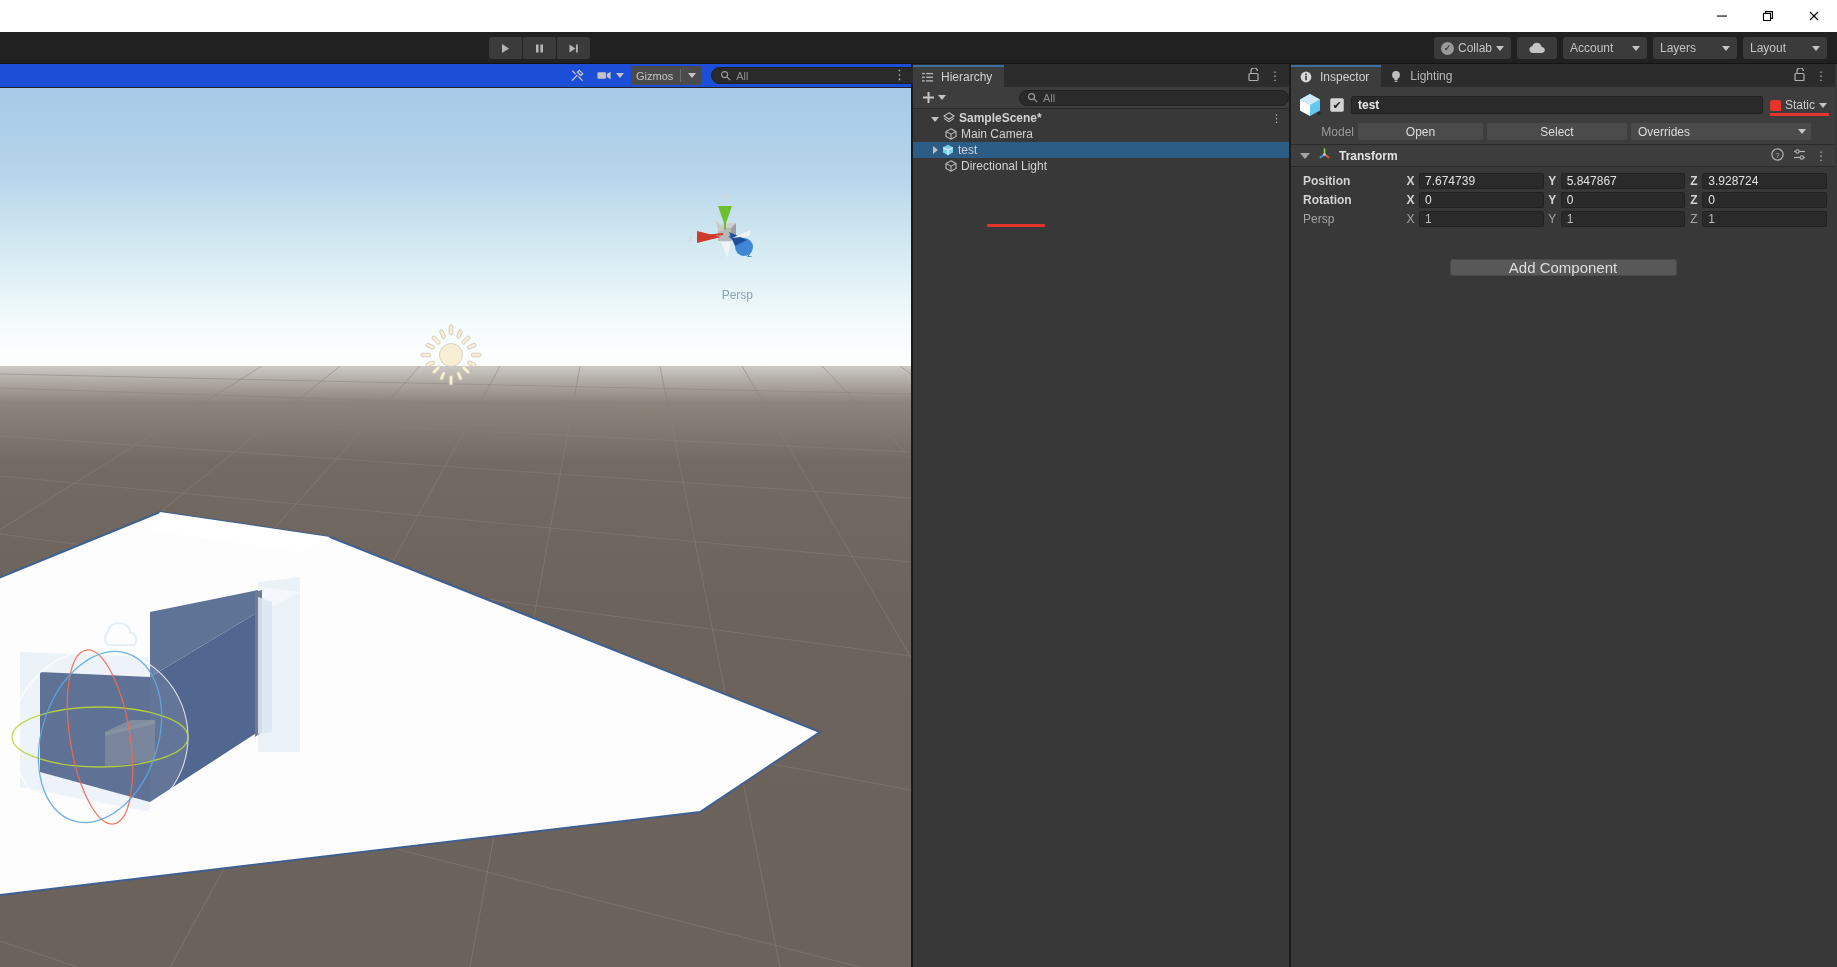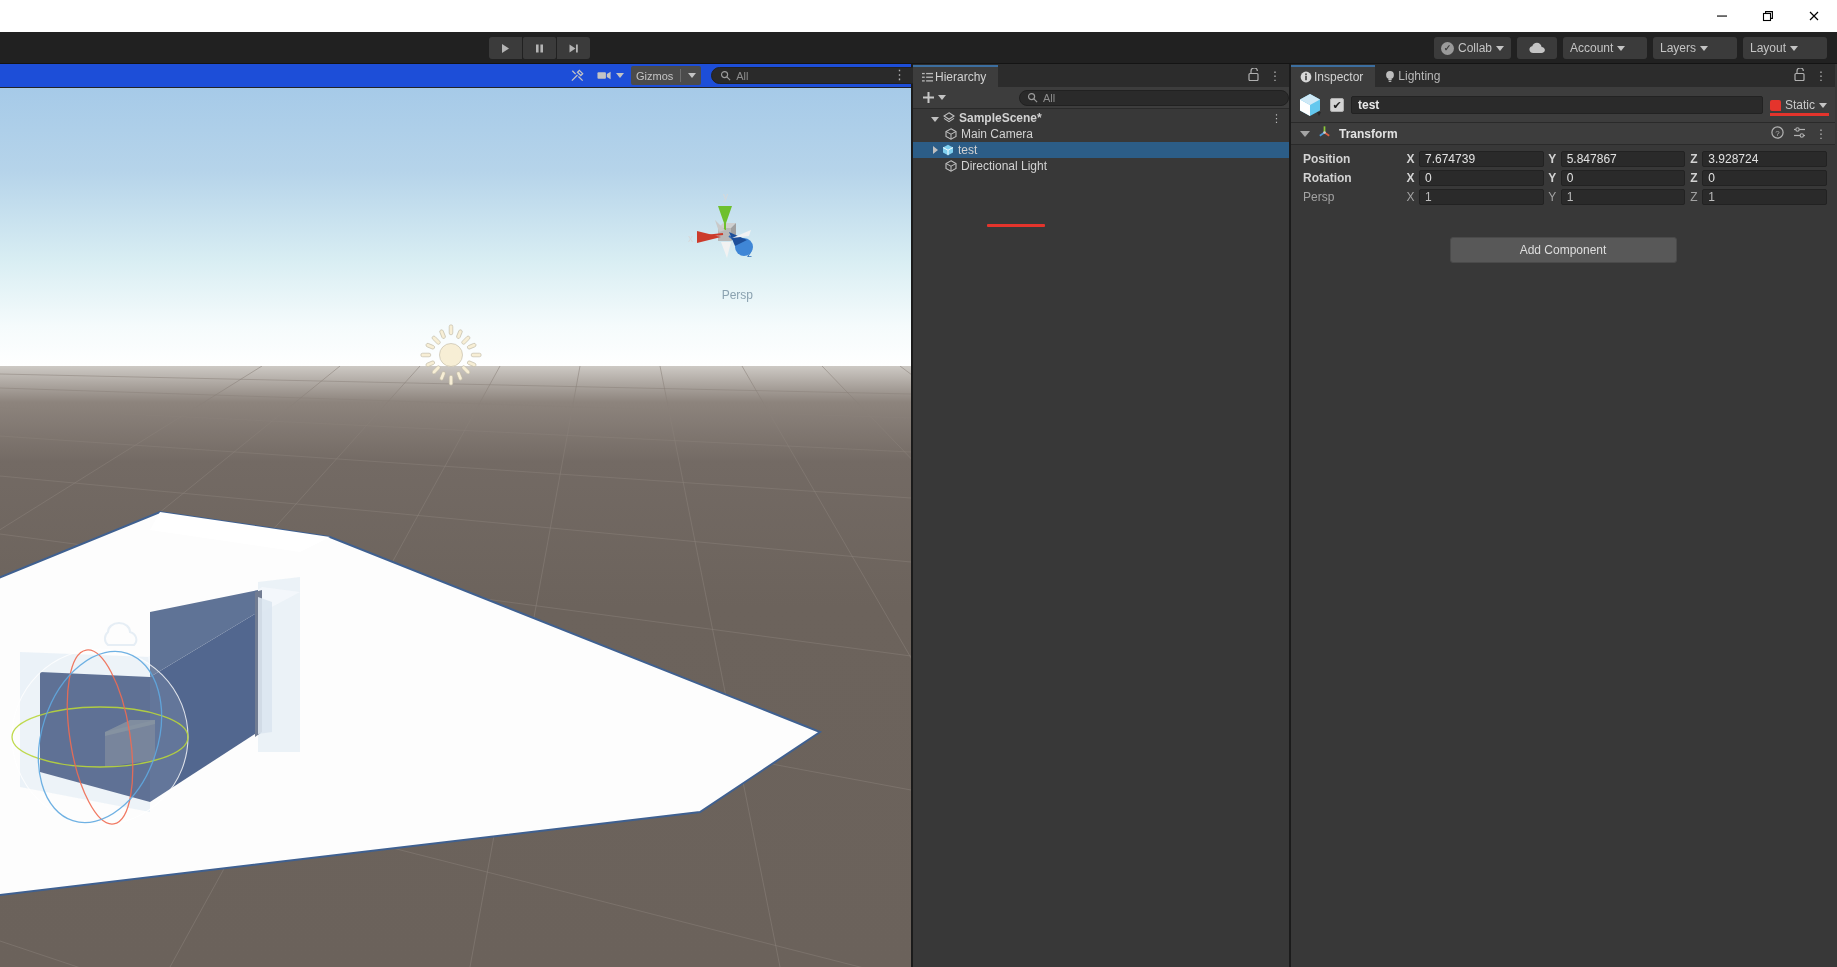--- a/index.html
+++ b/index.html
@@ -48,21 +48,21 @@
   .tb-right {
     position: absolute; right: 10px; top: 5px;
     display: flex; align-items: center; gap: 6px;
   }
   .tb-chip {
     height: 22px; background: #3b3b3b; border-radius: 3px;
     display: flex; align-items: center; gap: 4px;
     padding: 0 7px; color: #c4c4c4; font-size: 12px;
     white-space: nowrap;
   }
-  .tb-chip.wide { min-width: 84px; }
+  .tb-chip.wide { min-width: 84px; justify-content: space-between; }
   .tb-chip.cloud { width: 40px; justify-content: center; }
   .caret-down {
     width: 0; height: 0;
     border-left: 4px solid transparent;
     border-right: 4px solid transparent;
     border-top: 5px solid #c4c4c4;
     display: inline-block;
   }
   .collab-check {
     width: 13px; height: 13px; border-radius: 50%;
@@ -141,21 +141,21 @@
     border-right: 2px solid #1b1b1b;
     display: flex; flex-direction: column;
   }
   .tabstrip {
     height: 23px; background: #2c2c2c;
     display: flex; align-items: flex-end;
     position: relative;
   }
   .tab {
     height: 22px; padding: 0 12px 0 9px;
-    display: flex; align-items: center; gap: 2px;
+    display: flex; align-items: center; gap: 8px;
     color: #b9b9b9; font-size: 12px;
     background: #2c2c2c;
   }
   .tab.active { background: #3d3d3d; border-top: 2px solid #3c6e9f; color: #d2d2d2; }
   .tab-icons {
     position: absolute; right: 8px; top: 4px;
     display: flex; align-items: center; gap: 10px;
     color: #b0b0b0; font-size: 12px;
   }
   .hier-toolbar {
@@ -286,24 +286,24 @@
   .axis-lab { width: 11px; text-align: center; color: #d3d3d3; font-size: 12px; font-weight: bold; }
   .axis-lab.dim { color: #a3a3a3; font-weight: normal; }
   .axis-field {
     flex: 1; height: 16px; background: #2a2a2a; border: 1px solid #222;
     border-radius: 2px; color: #e2e2e2; font-size: 12px;
     display: flex; align-items: center; padding: 0 5px;
   }
   .axis-field.dim { color: #bdbdbd; }
   .add-comp-wrap { display: flex; justify-content: center; margin-top: 25px; }
   .add-comp {
-    width: 227px; height: 26px; background: #585858;
+    width: 227px; height: 17px; background: #585858;
     border: 1px solid #4a4a4a; border-radius: 3px;
     display: flex; align-items: center; justify-content: center;
-    color: #dedede; font-size: 12px;
+    color: #dedede; font-size: 15px;
   }
 </style>
 </head>
 <body>
 
 <div class="titlebar">
   <div class="win-btn">
     <svg width="12" height="12" viewBox="0 0 12 12">
         <rect x="1" y="5.5" width="10" height="1.1" fill="#000"></rect>
       </svg>
@@ -635,20 +635,29 @@
         <span class="name-field">test</span>
         <span class="static-box">
           <span class="static-flag"></span>
           <span>Static</span>
           <span class="caret-down"></span>
           <span class="static-redline"></span>
         </span>
       </div>
 
 
+      <div class="insp-row3">
+        <span class="lbl dim" style="width:48px;text-align:right">Model</span>
+        <span class="btn" style="width:125px">Open</span>
+        <span class="btn" style="width:140px">Select</span>
+        <span class="dropdown" style="width:180px">
+          <span>Overrides</span>
+          <span class="caret-down"></span>
+        </span>
+      </div>
     </div>
 
     <div class="insp-body">
       <div class="comp-header">
         <span class="foldout"></span>
         <span>
           <svg width="15" height="15" viewBox="0 0 16 16">
             <line x1="8" y1="9" x2="8" y2="2.5" stroke="#8ecc3a" stroke-width="1.8"></line>
             <line x1="8" y1="9" x2="3" y2="12.5" stroke="#4a9bdb" stroke-width="1.8"></line>
             <line x1="8" y1="9" x2="13" y2="12.5" stroke="#e06040" stroke-width="1.8"></line>

